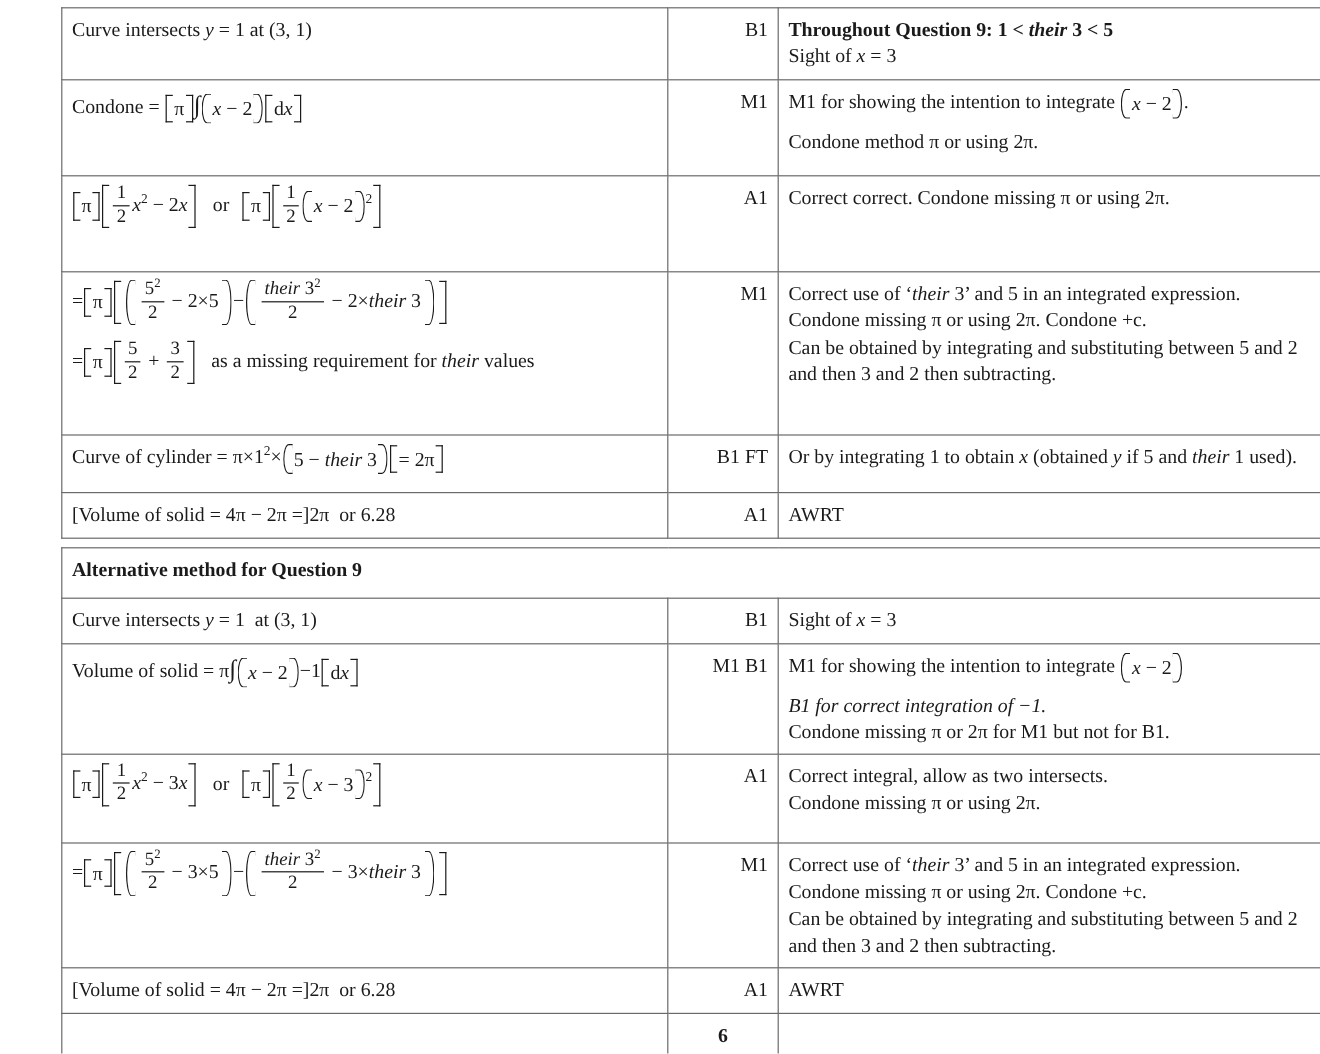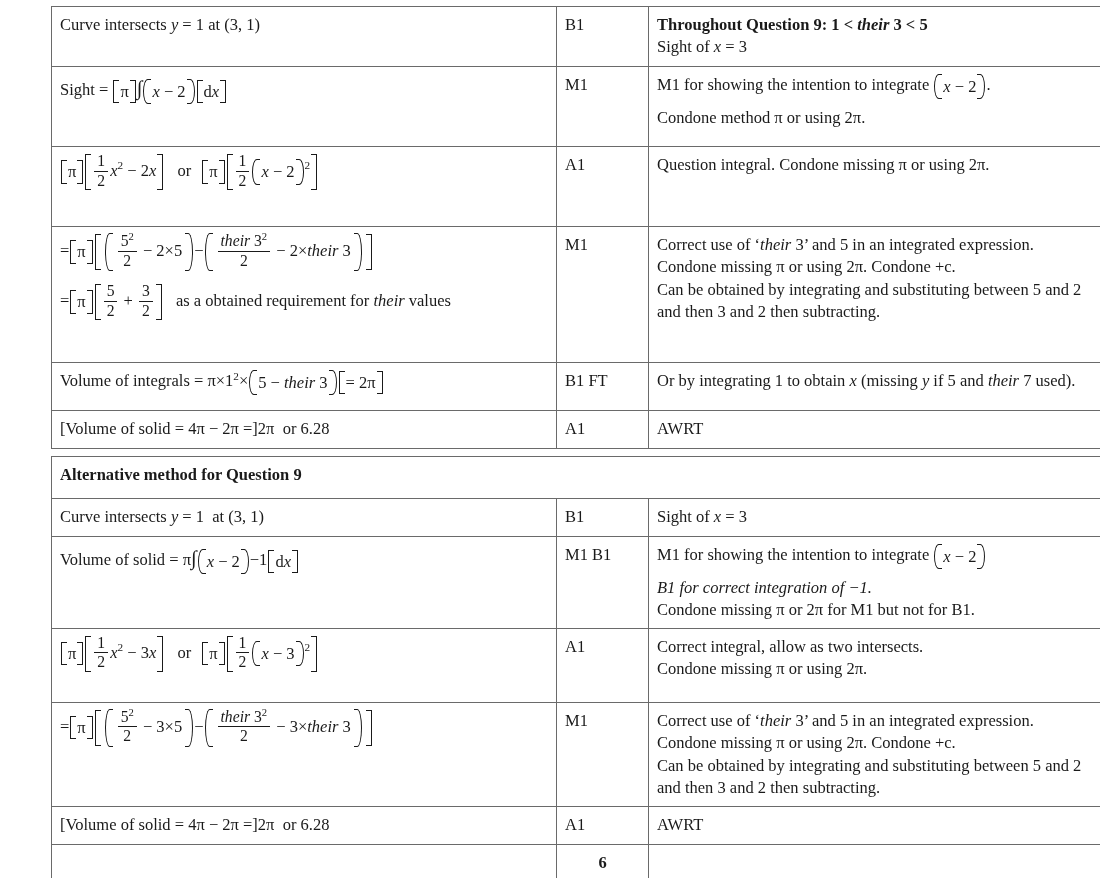--- a/index.html
+++ b/index.html
@@ -34,21 +34,21 @@
     vertical-align: top;
     padding: 7px 8px 6px 8px;
     font-size: 16.5px;
     line-height: 1.36;
   }
   col.c-work  { width: 505px; }
   col.c-mark  { width: 92px; }
   col.c-notes { width: 497px; }
 
   td.work  { text-align: left; }
-  td.mark  { padding-right: 10px; white-space: nowrap; }
+  td.mark  { text-align: right; padding-right: 10px; white-space: nowrap; }
   td.notes { text-align: left; }
 
   .sep {
     height: 7px;
     width: 1094px;
   }
 
   .secthead {
     font-weight: bold;
     font-size: 16.5px;
@@ -159,21 +159,21 @@
         </span>
         <span class="nl">
           <span>Sight of</span> <span class="mi">x</span> <span>= 3</span>
         </span>
       </td>
     </tr>
 
     <tr>
       <td class="work" style="height:66px;">
         <span class="mline">
-          <span>Sight</span> =
+          <span>Condone</span> =
           <span class="br"><span class="inner">π</span></span><span class="intsym">∫</span><span class="par"><span class="inner"><span class="mi">x</span> − 2</span></span><span class="br"><span class="inner">d<span class="mi">x</span></span></span>
         </span>
       </td>
       <td class="mark">
         <span>M1</span>
       </td>
       <td class="notes">
         <span class="nl">
           <span>M1 for showing the intention to integrate</span>
           <span class="par"><span class="inner"><span class="mi">x</span> − 2</span></span>.
@@ -192,65 +192,65 @@
           <span class="br"><span class="inner">π</span></span><span class="br"><span class="inner"><span class="frac"><span class="num">1</span><span class="den">2</span></span><span class="mi">x</span><span class="sq">2</span> − 2<span class="mi">x</span></span></span>
           <span class="txtafter">or</span>
           <span class="br" style="margin-left:7px;"><span class="inner">π</span></span><span class="br"><span class="inner"><span class="frac"><span class="num">1</span><span class="den">2</span></span><span class="par"><span class="inner"><span class="mi">x</span> − 2</span></span><span class="sq">2</span></span></span>
         </span>
       </td>
       <td class="mark">
         <span>A1</span>
       </td>
       <td class="notes">
         <span class="nl">
-          <span>Question integral. Condone missing</span> π
+          <span>Correct correct. Condone missing</span> π
           <span>or using</span>
           <span>2π.</span>
         </span>
       </td>
     </tr>
 
     <tr>
       <td class="work" style="height:122px;">
         <span class="mline">
           =<span class="br"><span class="inner">π</span></span><span class="br" style="padding:0 9px;"><span class="inner"><span class="par" style="padding:0 11px;"><span class="inner"><span class="frac"><span class="num">5<span class="sq">2</span></span><span class="den">2</span></span> − 2×5</span></span>−<span class="par" style="padding:0 11px;"><span class="inner"><span class="frac"><span class="num"><span class="their">their</span> 3<span class="sq">2</span></span><span class="den">2</span></span> − 2×<span class="their">their</span> 3</span></span></span></span>
         </span>
         <span class="mline" style="margin-top:14px;">
           =<span class="br"><span class="inner">π</span></span><span class="br"><span class="inner"><span class="frac"><span class="num">5</span><span class="den">2</span></span> + <span class="frac"><span class="num">3</span><span class="den">2</span></span></span></span>
-          <span class="txtafter"><span>as a obtained requirement for</span> <span class="their">their</span> <span>values</span></span>
+          <span class="txtafter"><span>as a missing requirement for</span> <span class="their">their</span> <span>values</span></span>
         </span>
       </td>
       <td class="mark">
         <span>M1</span>
       </td>
       <td class="notes">
         <span class="nl">
           <span>Correct use of ‘</span><span class="their">their</span><span> 3’ and 5 in an integrated expression.</span>
         </span>
         <span class="nl">Condone missing π or using 2π.  Condone +c.</span>
         <span class="nl">Can be obtained by integrating and substituting between 5 and 2</span>
         <span class="nl">and then 3 and 2 then subtracting.</span>
       </td>
     </tr>
 
     <tr>
       <td class="work" style="height:34px;">
         <span class="mline">
-          <span>Volume of integrals</span> =
+          <span>Curve of cylinder</span> =
           π×1<span class="sq">2</span>×<span class="par"><span class="inner">5 − <span class="their">their</span> 3</span></span><span class="br"><span class="inner">= 2π</span></span>
         </span>
       </td>
       <td class="mark">
         <span>B1 FT</span>
       </td>
       <td class="notes">
         <span class="nl">
           <span>Or by integrating 1 to obtain</span> <span class="mi">x</span>
-          <span>(missing</span> <span class="mi">y</span>
-          <span>if 5 and</span> <span class="their">their</span><span> 7 used).</span>
+          <span>(obtained</span> <span class="mi">y</span>
+          <span>if 5 and</span> <span class="their">their</span><span> 1 used).</span>
         </span>
       </td>
     </tr>
 
     <tr>
       <td class="work" style="height:24px;">
         <span class="mline">
           [<span>Volume of solid</span> = 4π − 2π =]2π&nbsp; <span>or</span> 6.28
         </span>
       </td>

